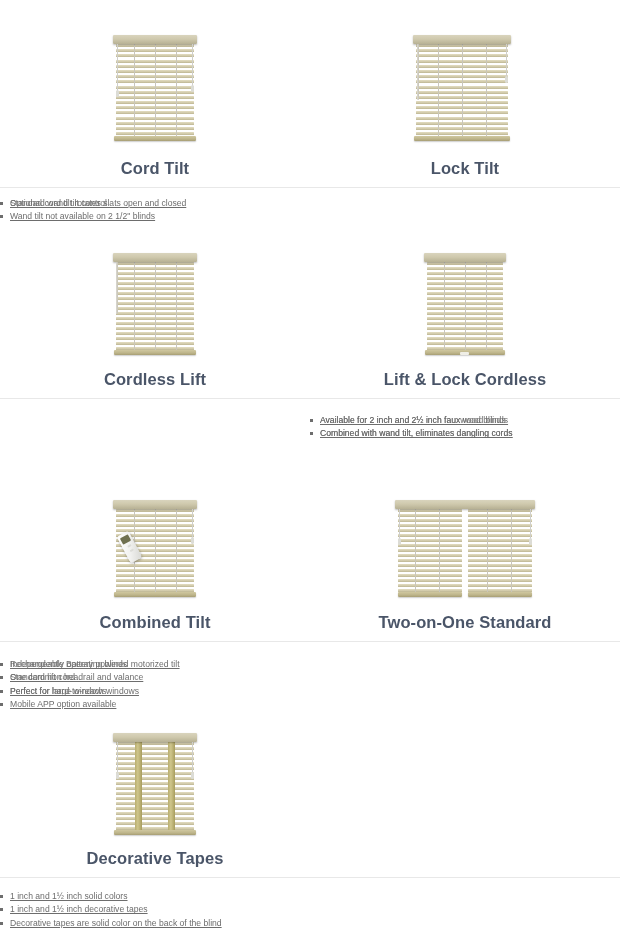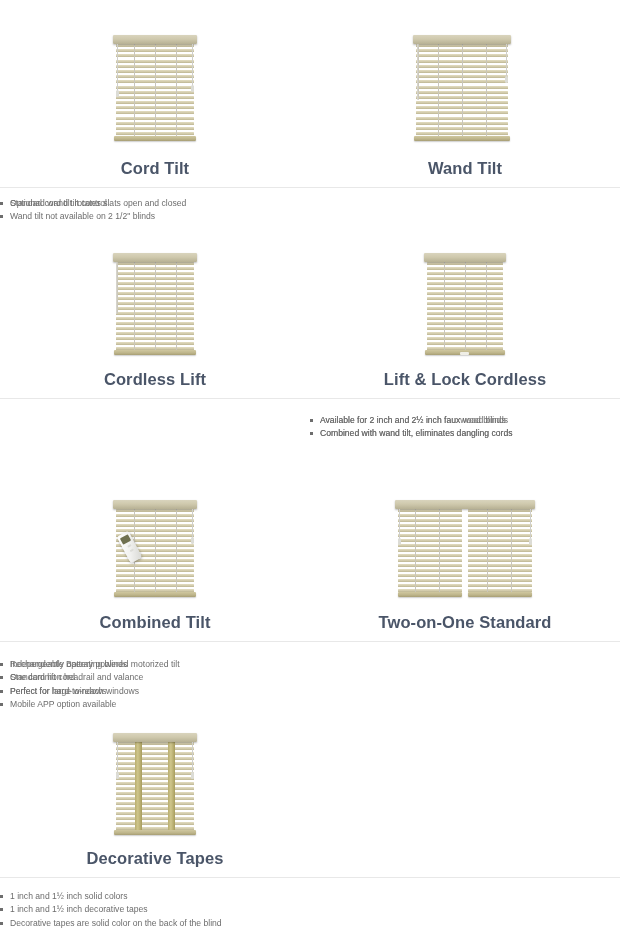--- a/index.html
+++ b/index.html
@@ -74,20 +74,21 @@
     margin: 0;
     padding: 0;
   }
   ul.bullets li {
     position: relative;
     font-size: 8.6px;
     line-height: 13.4px;
     color: #6d6d6d;
     padding-left: 10px;
     white-space: nowrap;
+    text-decoration: underline;
   }
   ul.bullets li::before {
     content: "";
     position: absolute;
     left: 0;
     top: 5px;
     width: 3px;
     height: 3px;
     background: #6d6d6d;
   }
@@ -317,21 +318,21 @@
             </div>
             <div class="ladder" style="left:25px;height:93px;"></div>
             <div class="ladder" style="left:49px;height:93px;"></div>
             <div class="ladder" style="left:73px;height:93px;"></div>
             <div class="bottomrail" style="top:101px;width:96px;"></div>
             <div class="wand" style="left:4px;top:9px;height:56px;"></div>
             <div class="cord" style="left:93px;top:9px;height:34px;"></div>
             <div class="cord-knob" style="left:91.5px;top:41px;"></div>
           </div>
         </div>
-        <div class="feature-title">Wand Tilt</div>
+        <div class="feature-title">Lock Tilt</div>
       </div>
     </div>
 
     <div class="divider" style="margin-top:9px;"></div>
 
     <div class="bullet-band" style="height:44px;padding-top:9px;">
       <div class="bullet-cell">
         <ul class="bullets indent-a">
           <li>Optional cord tilt rotates slats open and closed</li>
         </ul>

